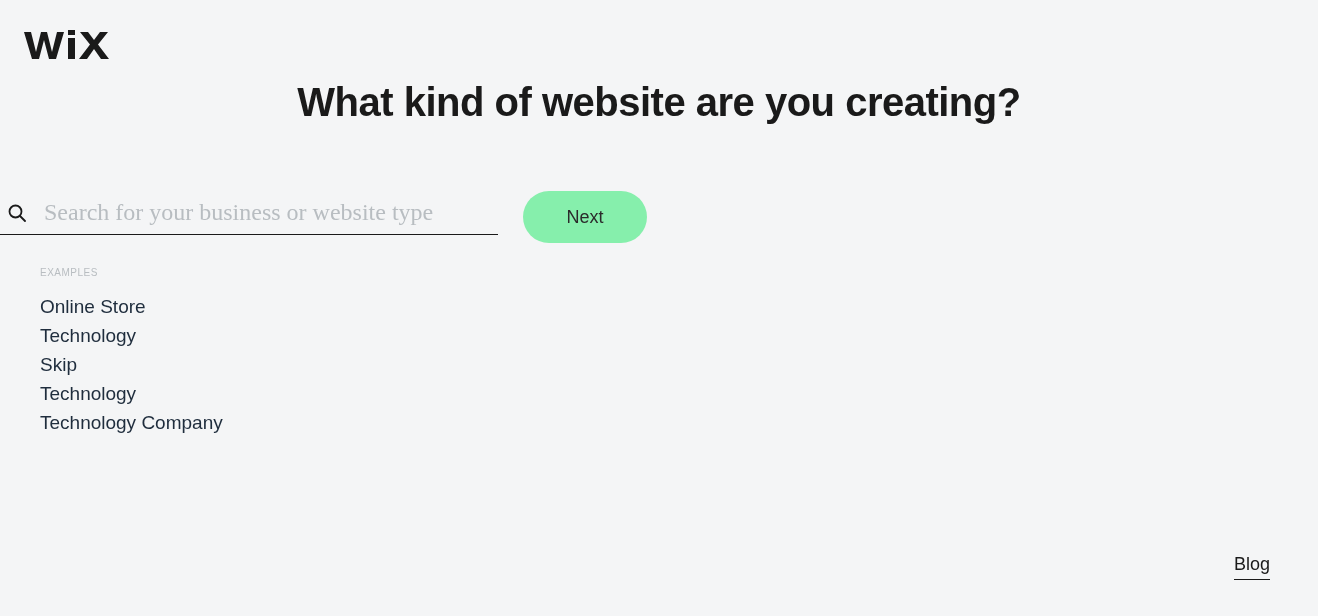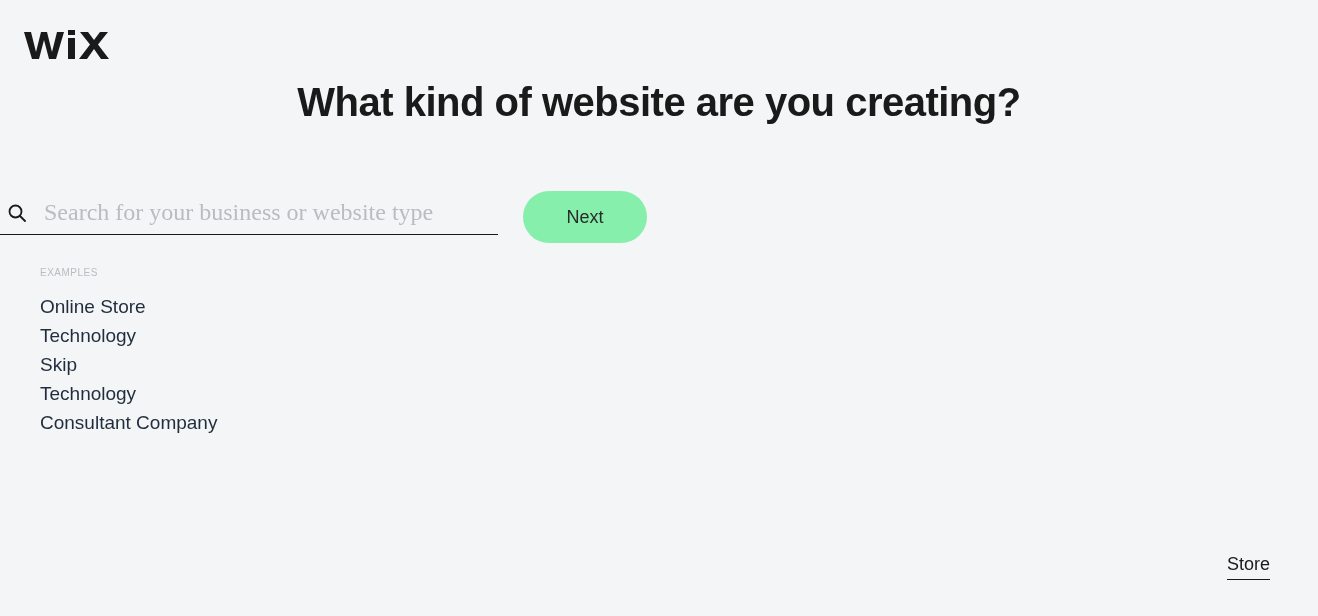--- a/index.html
+++ b/index.html
@@ -140,18 +140,18 @@
     <button class="next-btn">Next</button>
   </div>
 
   <div class="examples-block">
     <div class="examples-label">EXAMPLES</div>
     <div class="examples-list">
       <div class="example-item">Online Store</div>
       <div class="example-item">Technology</div>
       <div class="example-item">Skip</div>
       <div class="example-item">Technology</div>
-      <div class="example-item">Consultant Company</div>
+      <div class="example-item">Technology Company</div>
     </div>
   </div>
 </div>
 
-<div class="skip-link">Store</div>
+<div class="skip-link">Blog</div>
 
 </body></html>

